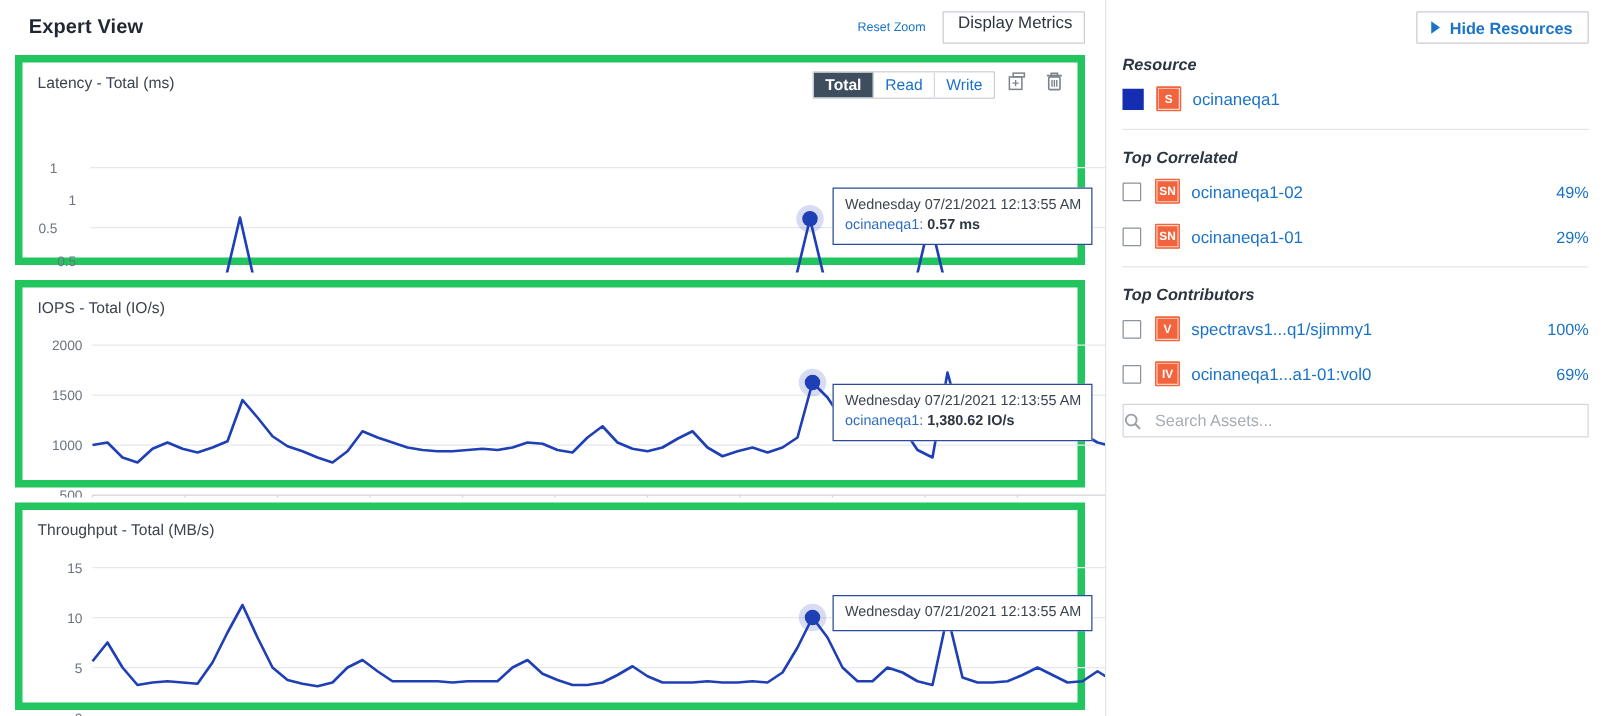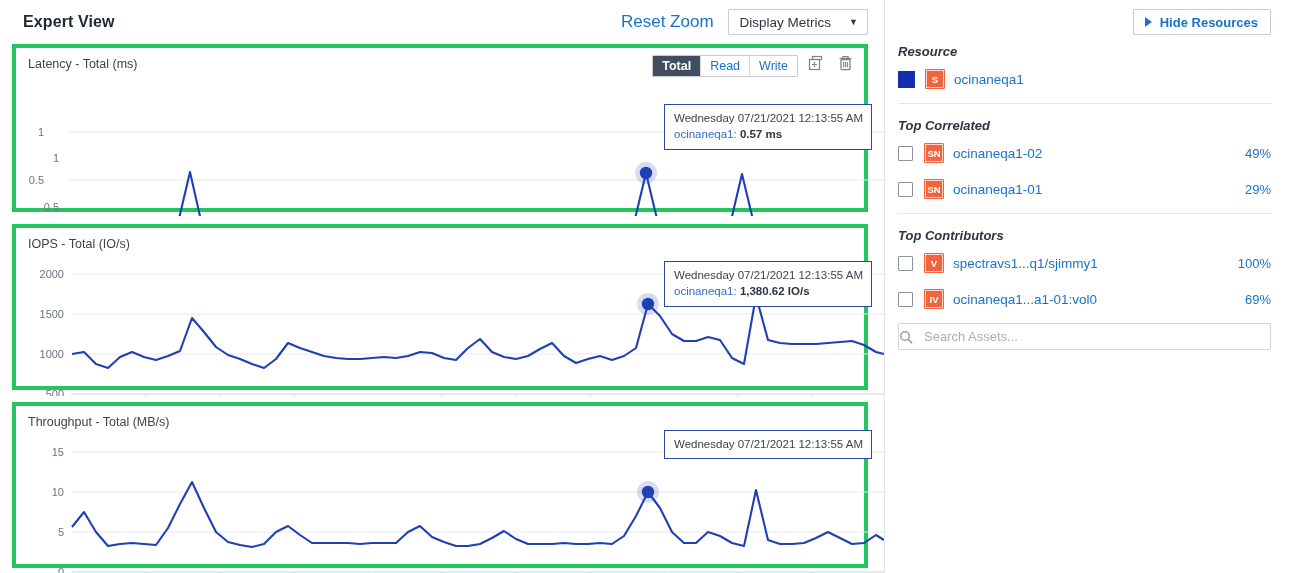--- a/index.html
+++ b/index.html
@@ -19,35 +19,36 @@
     height: 44px; display: flex; align-items: center;
     padding: 0 16px 0 12px; position: relative;
   }
   .page-title {
     font-size: 16px; font-weight: bold; color: #1f2733; letter-spacing: .1px; margin-left: 11px;
   }
   .topbar-right {
     margin-left: auto; display: flex; align-items: center; gap: 14px;
   }
   .link-btn {
-    color: #1a73c7; font-size: 17px; cursor: pointer; user-select: none;
+    color: #1a73c7; font-size: 10px; cursor: pointer; user-select: none;
   }
   .select-box {
     border: 1px solid #c8ccd2; background: #fff; height: 26px;
     display: flex; align-items: center; gap: 18px;
     padding: 0 9px 0 11px; font-size: 13.5px; color: #2c3540; cursor: pointer;
     border-radius: 1px;
+    flex-direction: column;
   }
   .caret { font-size: 9px; color:#2c3540; line-height: 1; }
 
   
   .chart-card {
     position: relative;
     margin: 0 16px 12px 12px;
-    border: 4px solid #22c55e;
+    border: 6px solid #22c55e;
     background: #fff;
     height: 166px;
   }
   .chart-card.first { height: 168px; }
   .chart-title {
     position: absolute; left: 12px; top: 9px;
     font-size: 12.5px; color: #3c444f;
   }
 
   .btn-group {
@@ -76,20 +77,21 @@
   .tooltip {
     position: absolute;
     border: 1px solid #2b4a9b;
     background: #fff;
     padding: 5px 8px 6px 9px;
     font-size: 11.5px;
     line-height: 1.42;
     color: #3c444f;
     white-space: nowrap;
     z-index: 6;
+    margin-top: 44px;
   }
   .tooltip .tt-name { color: #2f6fc0; }
   .tooltip .tt-val { color: #2c3540; font-weight: bold; }
 
   
   .rightpanel {
     width: 405px; height: 573px; background: #fff;
     border-left: 1px solid #e3e5e8;
     position: relative;
   }

